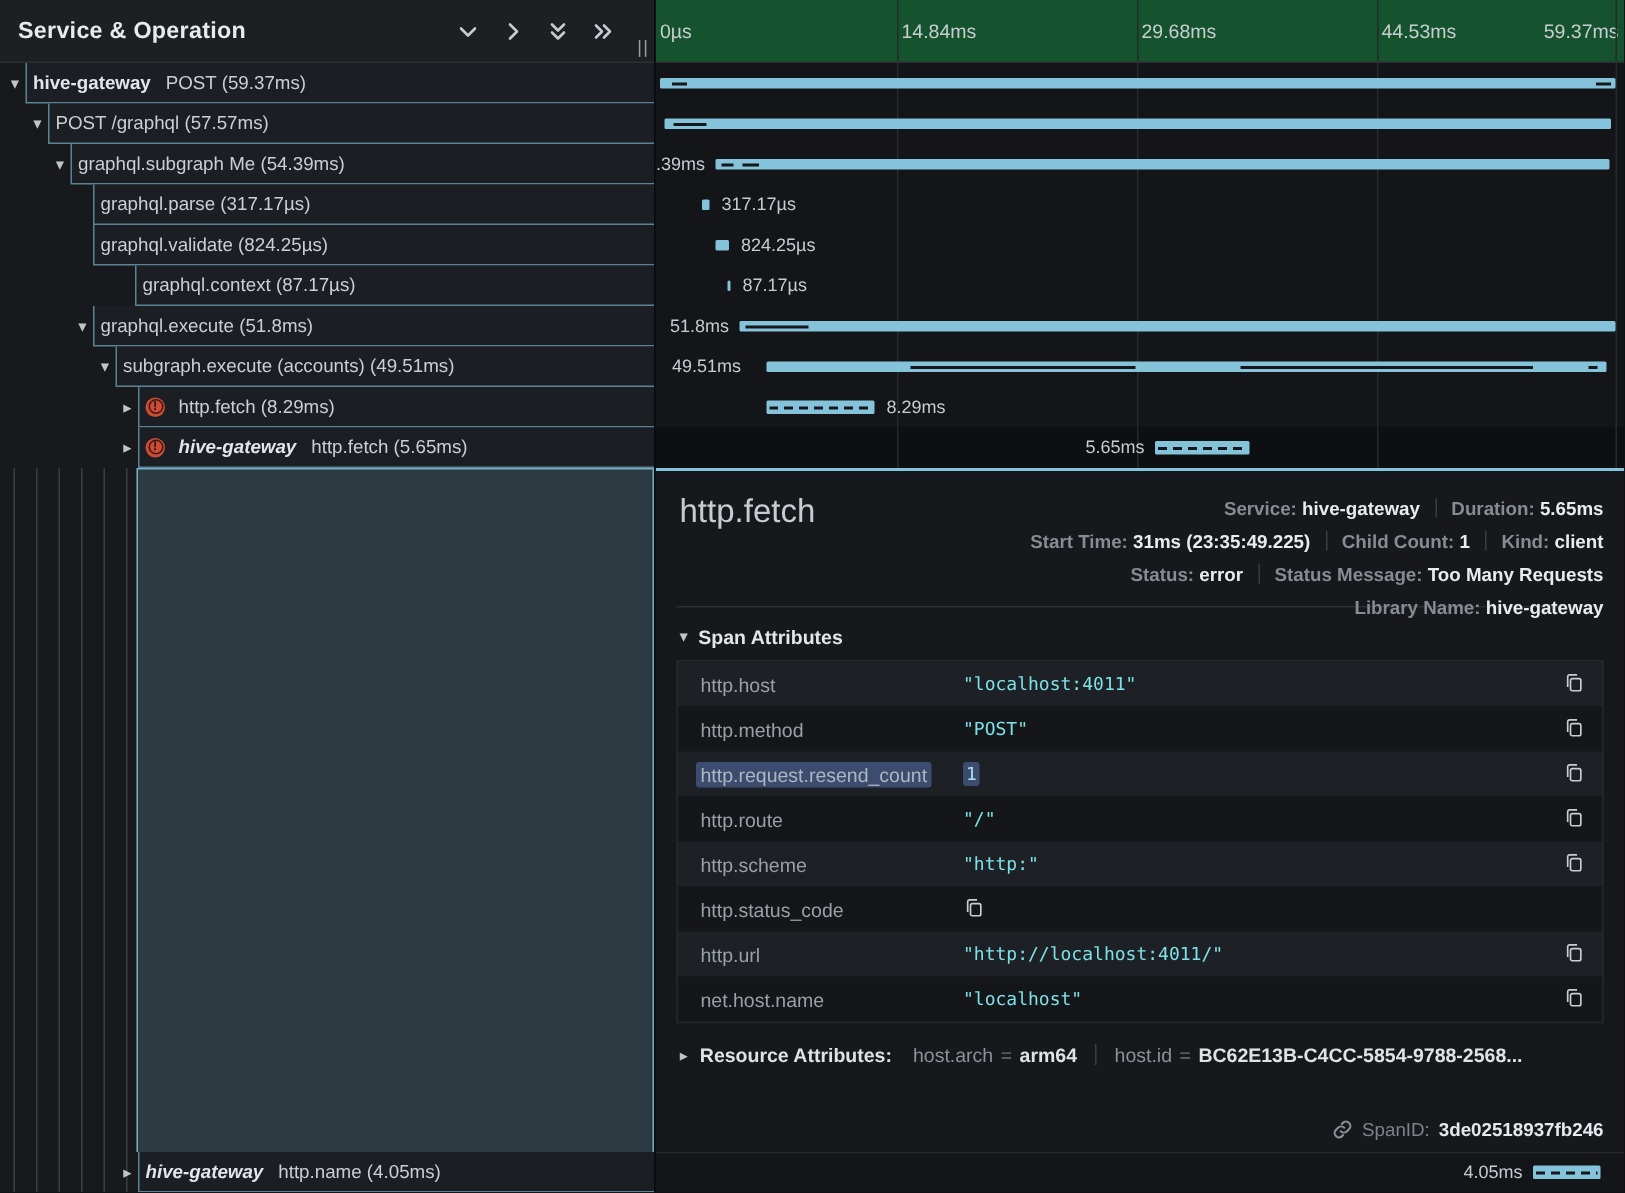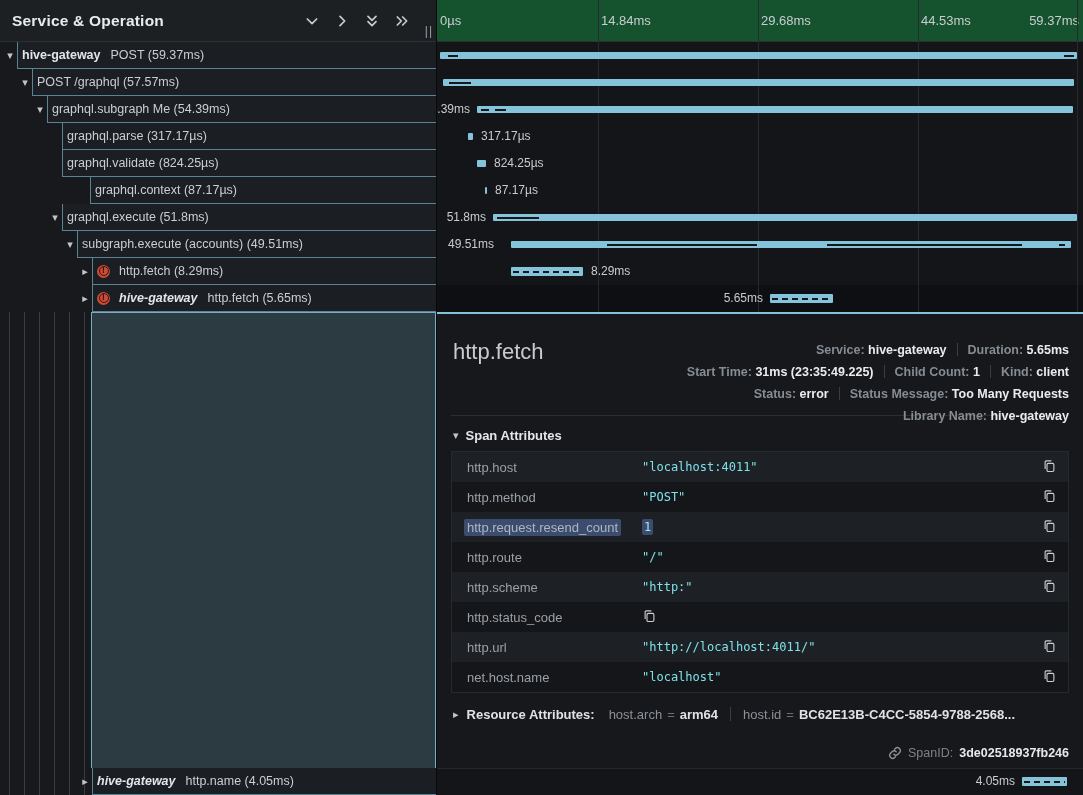--- a/index.html
+++ b/index.html
@@ -38,21 +38,21 @@
   .tl-row.sel{background:#0d0f12;}
   .bar{position:absolute;top:10px;height:7px;background:#85c3da;border-radius:1px;cursor:pointer;}
   .bar.striped{top:9px;height:9px;}
   .bar.striped::after{content:"";position:absolute;left:2px;right:2px;top:3.5px;height:2px;
       background:repeating-linear-gradient(90deg,#15171a 0 6px,transparent 6px 10px);}
   .mark{position:absolute;top:12.5px;height:2px;background:#15171a;}
   .tl-label{position:absolute;top:6px;font-size:12px;color:#c6ccd2;white-space:nowrap;}
   
   .detail{position:absolute;left:0;right:0;top:312px;bottom:27px;background:#16181b;
           border-top:2px solid #85c3da;box-sizing:border-box;overflow:hidden;}
-  .detail-head{position:relative;padding:14px 14px 6px 16px;margin-top:11px;}
+  .detail-head{position:relative;padding:14px 14px 6px 16px;}
   .span-title{font-size:22px;color:#c7ccd2;font-weight:400;}
   .meta{position:absolute;top:14px;right:14px;text-align:right;}
   .meta-line{line-height:22px;font-size:12.5px;white-space:nowrap;}
   .meta-line .lbl{color:#868c93;font-weight:bold;}
   .meta-line .val{color:#e9ecef;font-weight:700;}
   .meta-div{display:inline-block;width:1px;height:13px;background:#3a3e43;margin:0 10px;vertical-align:-2px;}
   .hr{height:1px;background:#2a2d31;margin:10px 14px 0 14px;}
   .sect-head{display:flex;align-items:center;gap:7px;margin:12px 0 8px 16px;font-size:13px;font-weight:700;color:#e3e7ea;cursor:pointer;}
   .sect-head .chev{color:#c0c5cb;font-size:11px;font-weight:400;}
   .attr-table{margin:0 14px;border:1px solid #26292d;}

